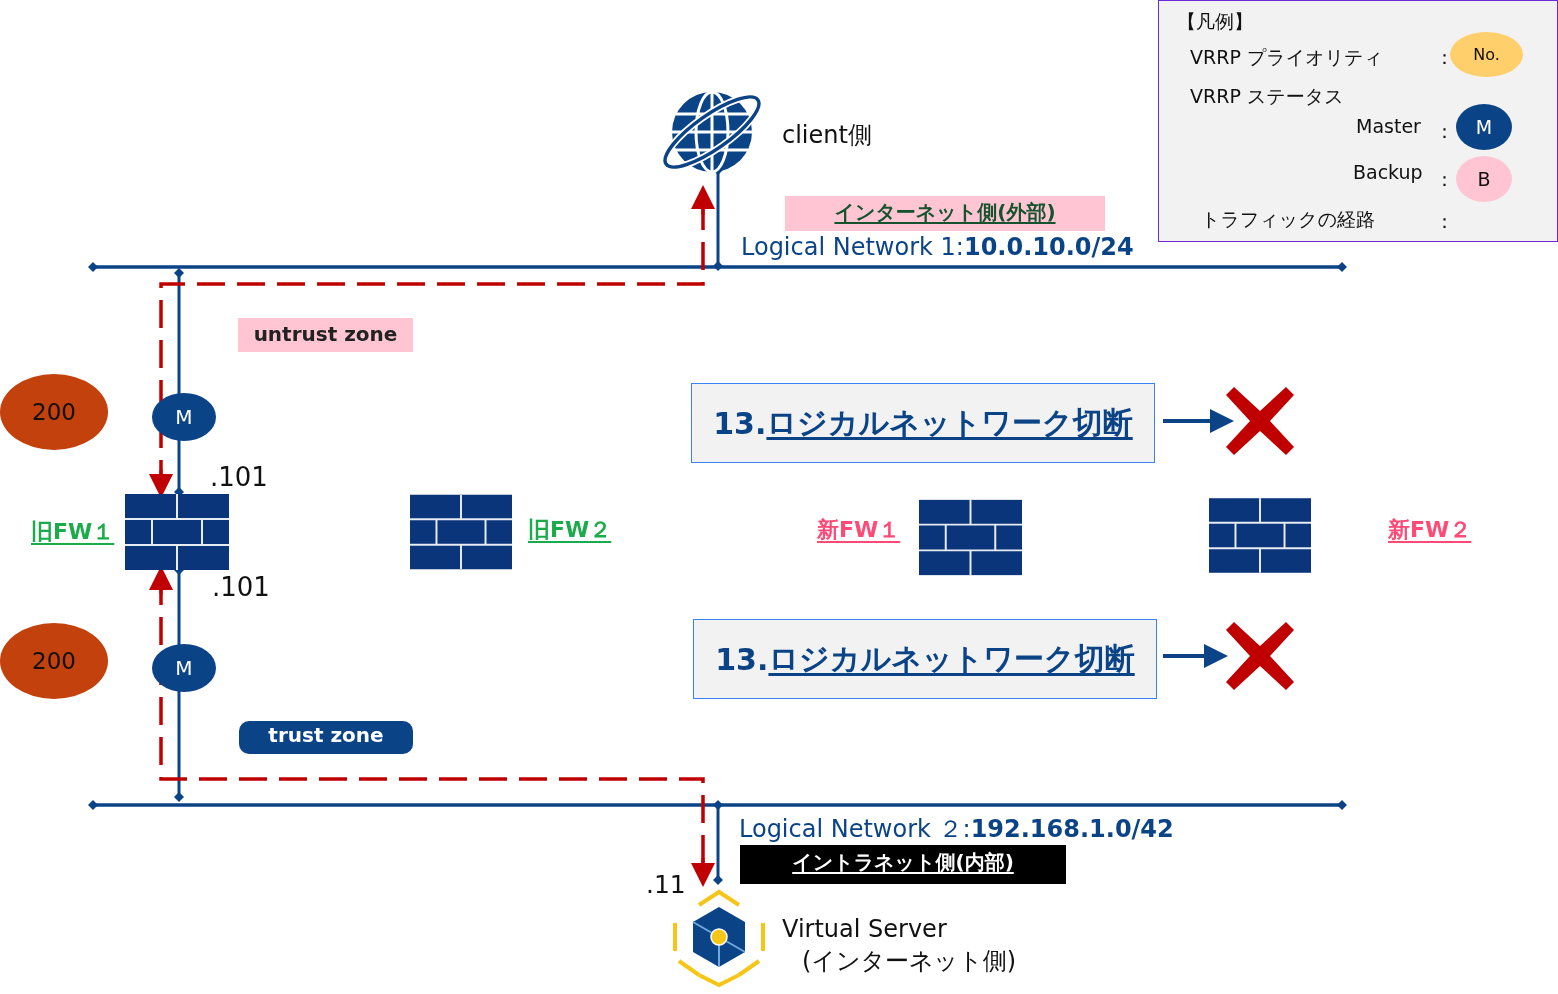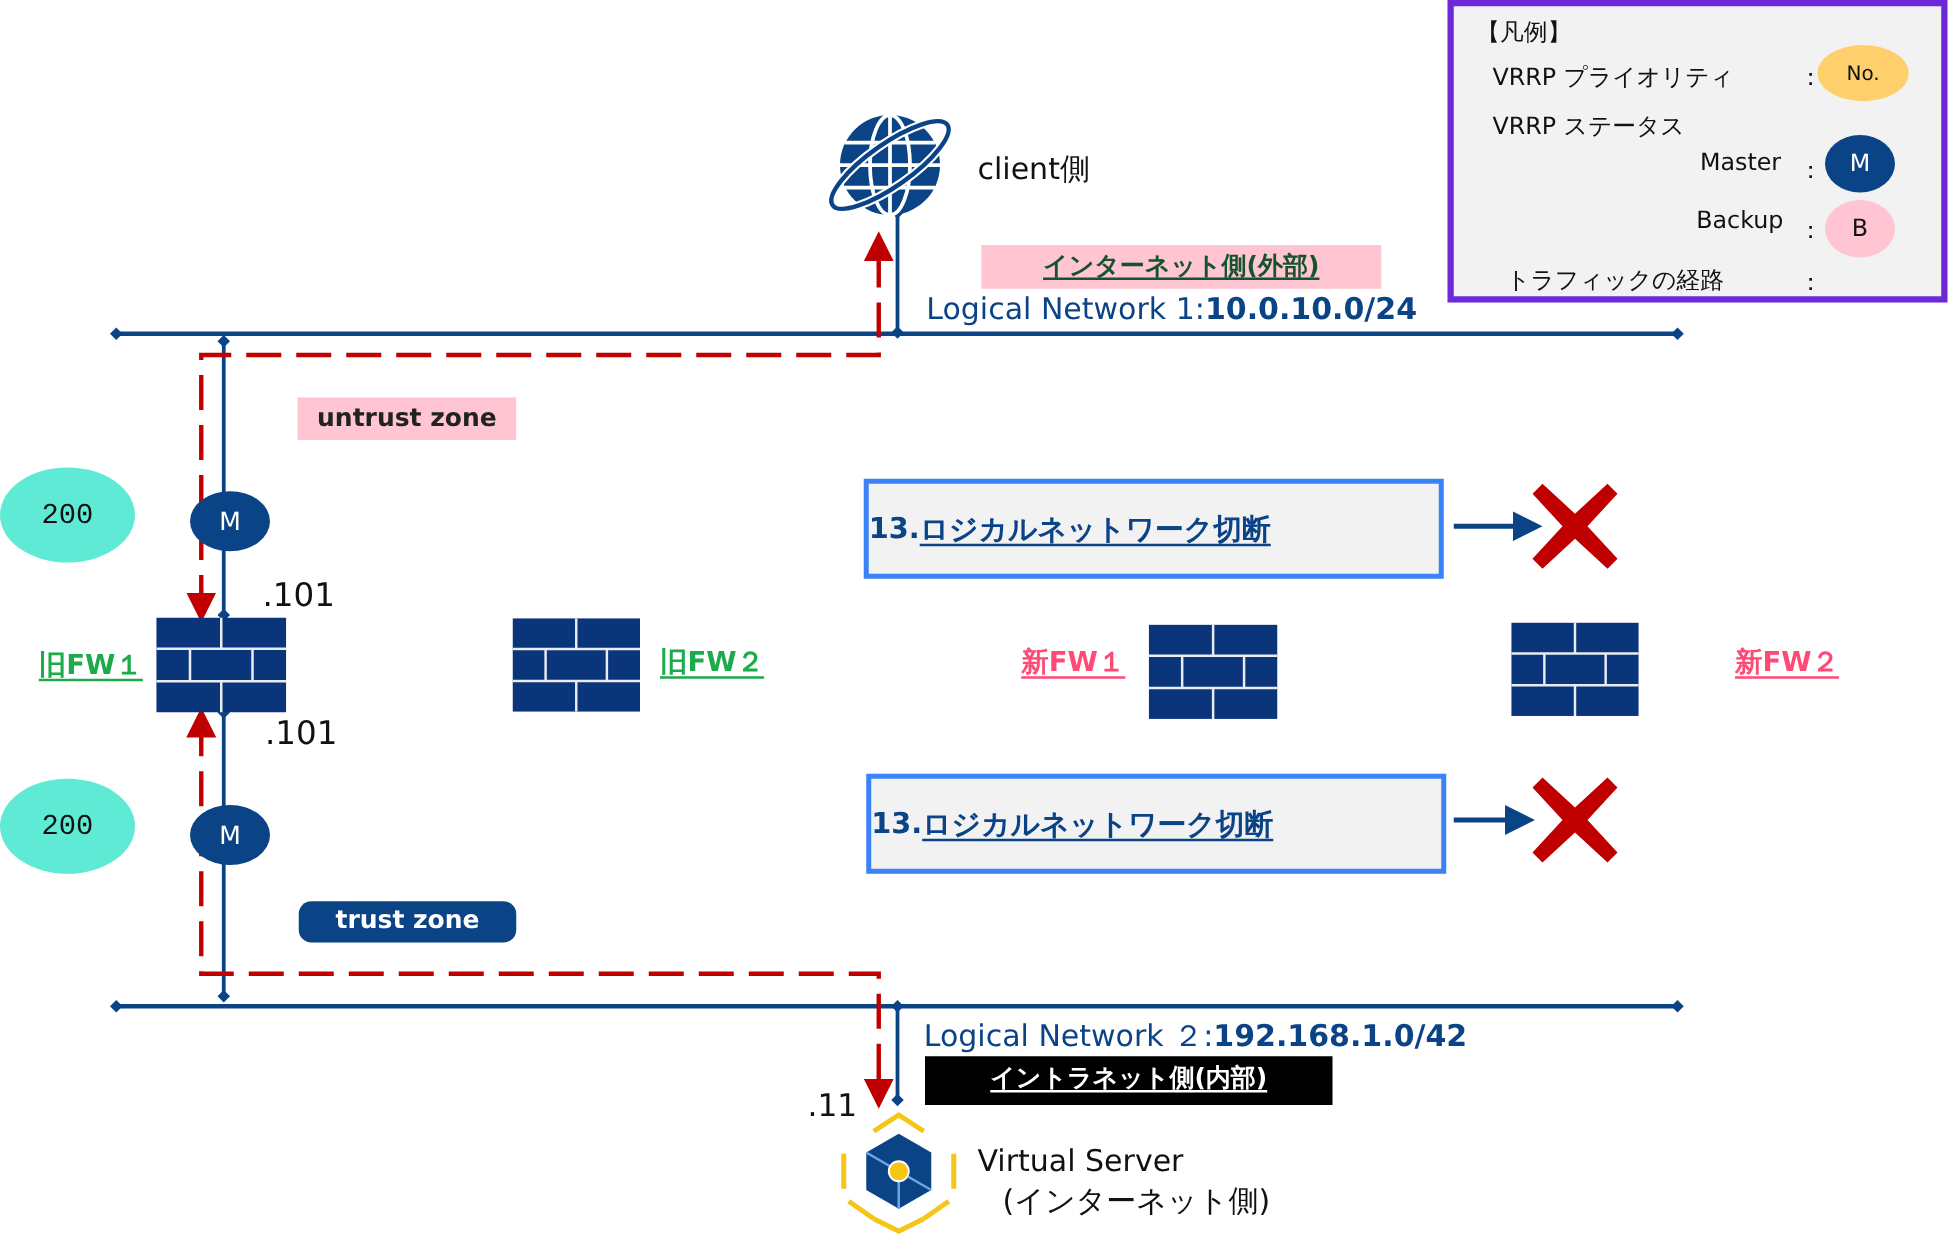--- a/index.html
+++ b/index.html
@@ -1,34 +1,34 @@
 <!DOCTYPE html>
 <html><head>
 <meta charset="utf-8">
 <style>
   html, body { margin: 0; padding: 0; background: #ffffff; }
   body { width: 1558px; height: 994px; position: relative; overflow: hidden;
          font-family: "DejaVu Sans", "Liberation Sans", sans-serif; color: #111; }
   .abs { position: absolute; }
   svg.canvas { position: absolute; left: 0; top: 0; }
   .ellipse { position: absolute; border-radius: 50%; display: flex; align-items: center; justify-content: center; }
-  .prio { background: #5eead4; width: 108px; height: 76px; font-size: 23px; color: #111; font-family: Liberation Mono, monospace; }
+  .prio { background: #c2410c; width: 108px; height: 76px; font-size: 23px; color: #111; }
   .master { background: #0b4387; width: 64px; height: 48px; color: #fff; font-size: 20px; }
   .fw-label { position: absolute; font-weight: bold; font-size: 22px; text-decoration: underline; text-underline-offset: 4px; }
   .fw-old { color: #1bab4a; }
   .fw-new { color: #ff4a77; }
   .addr { position: absolute; font-size: 26px; color: #111; }
   .zone { position: absolute; font-weight: bold; font-size: 20px; text-align: center; }
-  .step-box { position: absolute; border: 4px solid #3b82f6; background: #f2f2f2; color: #0b4387;
-              font-weight: bold; font-size: 23px; display: flex; align-items: center; box-sizing: border-box; }
+  .step-box { position: absolute; border: 1px solid #3b82f6; background: #f2f2f2; color: #0b4387;
+              font-weight: bold; font-size: 30px; display: flex; align-items: center; justify-content: center; box-sizing: border-box; }
   .step-box .u { text-decoration: underline; text-underline-offset: 4px; }
   .netlabel { position: absolute; font-size: 24px; color: #0b4387; white-space: nowrap; }
   .netlabel b { font-weight: bold; }
   .legend { position: absolute; left: 1158px; top: 0; width: 400px; height: 242px; background: #f2f2f2;
-            border: 5px solid #6d28d9; box-sizing: border-box; }
+            border: 1px solid #6d28d9; box-sizing: border-box; }
   .legend .t { position: absolute; font-size: 19px; color: #111; white-space: nowrap; }
 </style>
 </head>
 <body>
 
 <svg class="canvas" width="1558" height="994" viewBox="0 0 1558 994">
   <defs>
     <marker id="arrRed" markerWidth="8" markerHeight="8" refX="4" refY="4" orient="auto" markerUnits="strokeWidth">
       <path d="M0,0 L8,4 L0,8 z" fill="#c00000"></path>
     </marker>

